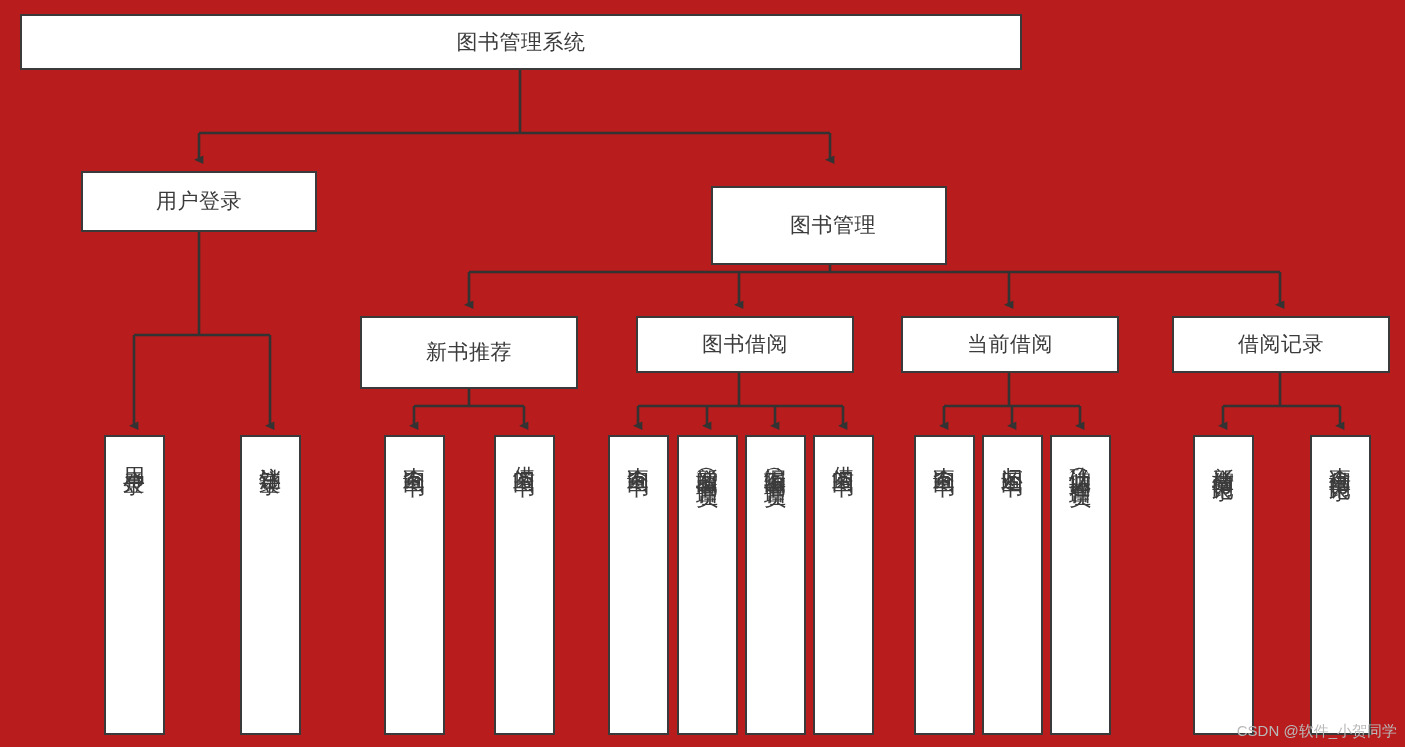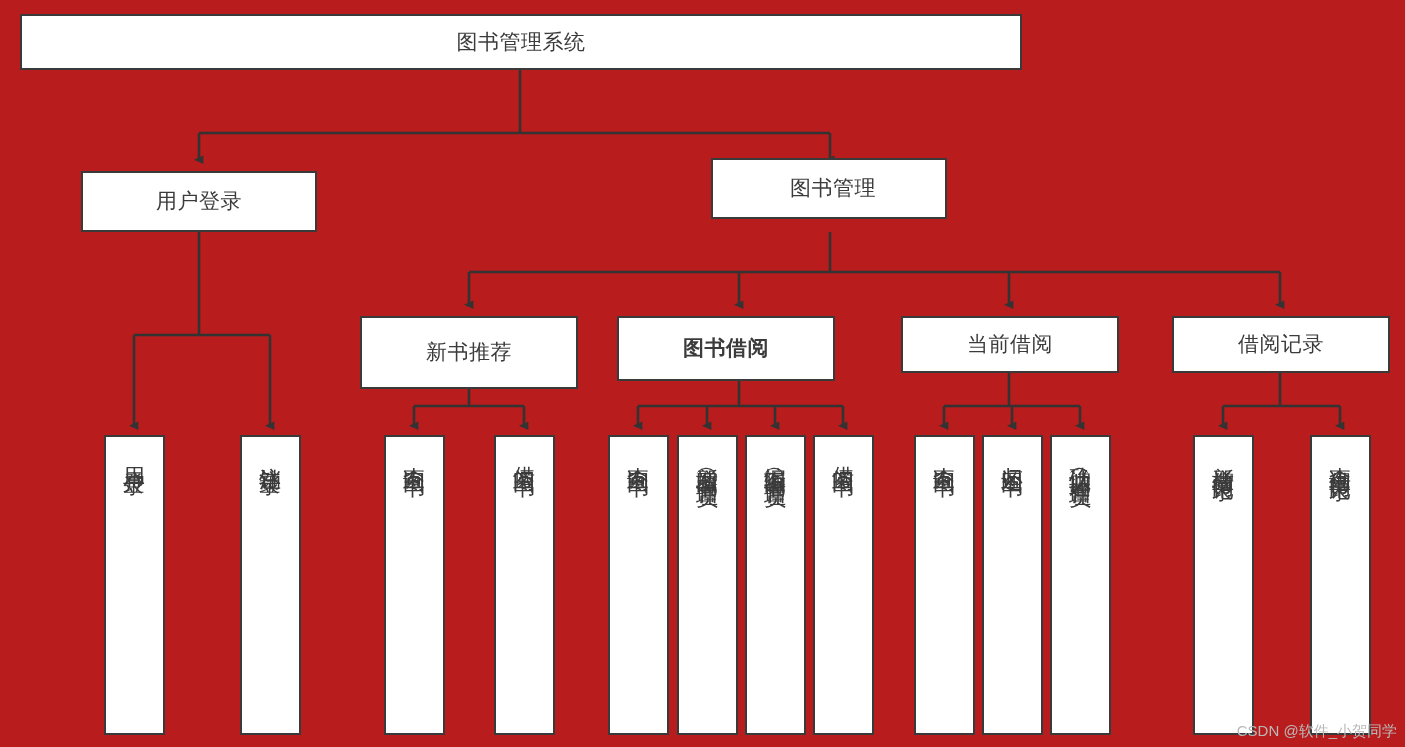--- a/index.html
+++ b/index.html
@@ -127,29 +127,29 @@
   </svg>
 
   <div class="node horiz" style="left:20px; top:14px; width:1002px; height:56px;">
     <span class="node-label">图书管理系统</span>
   </div>
 
   <div class="node horiz" style="left:81px; top:171px; width:236px; height:61px;">
     <span class="node-label">用户登录</span>
   </div>
 
-  <div class="node horiz" style="left:711px; top:158px; width:236px; height:61px;padding-left:8px;">
+  <div class="node horiz" style="left:711px; top:186px; width:236px; height:79px;padding-left:8px;">
     <span class="node-label">图书管理</span>
   </div>
 
   <div class="node horiz" style="left:360px; top:316px; width:218px; height:73px;">
     <span class="node-label">新书推荐</span>
   </div>
 
-  <div class="node horiz" style="left:617px; top:316px; width:218px; height:65px;font-weight:bold;">
+  <div class="node horiz" style="left:636px; top:316px; width:218px; height:57px;">
     <span class="node-label">图书借阅</span>
   </div>
 
   <div class="node horiz" style="left:1172px; top:316px; width:218px; height:57px;">
     <span class="node-label">借阅记录</span>
   </div>
 
   <div class="node horiz" style="left:901px; top:316px; width:218px; height:57px;">
     <span class="node-label">当前借阅</span>
   </div>

